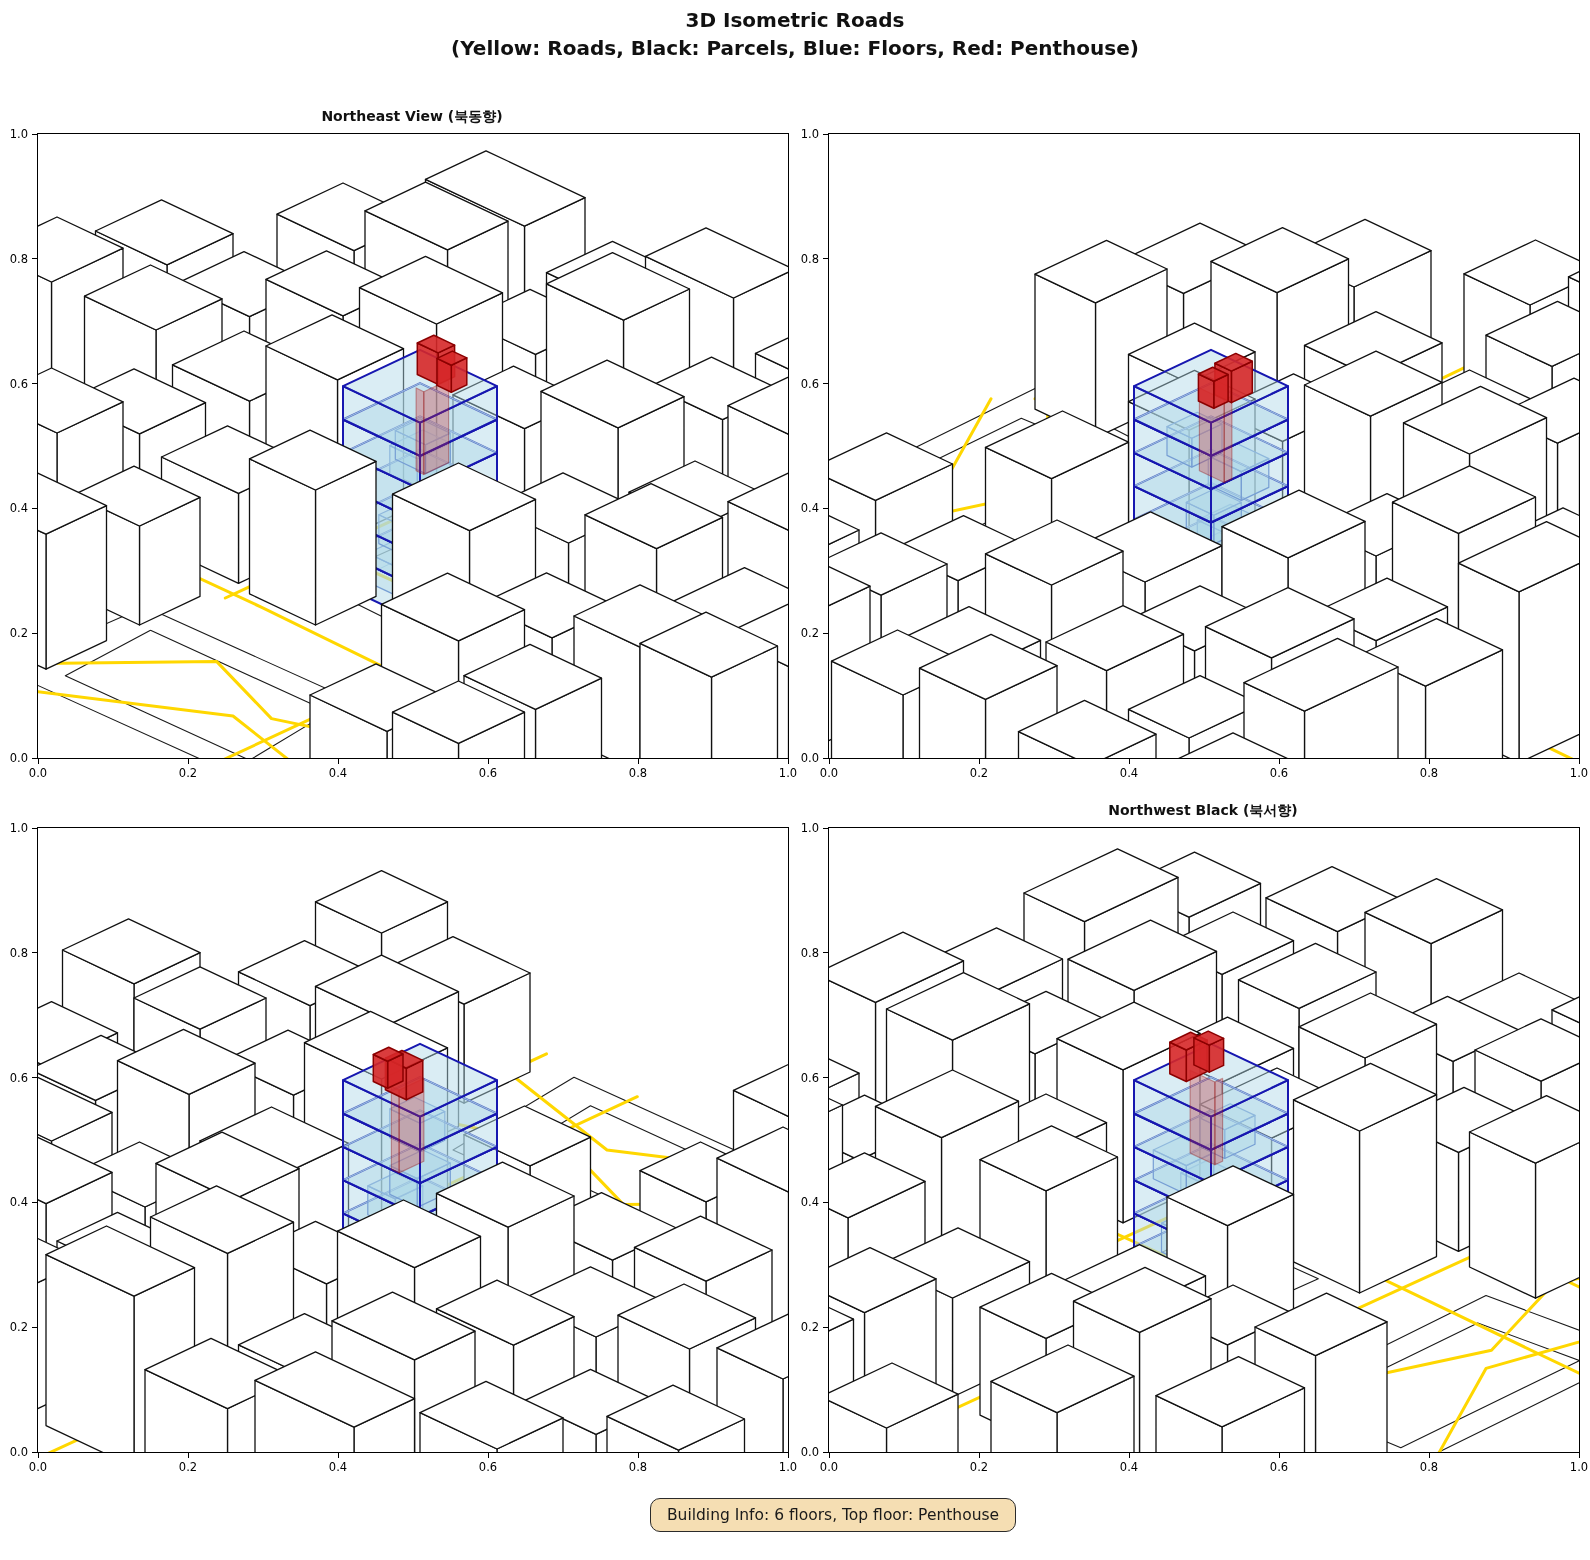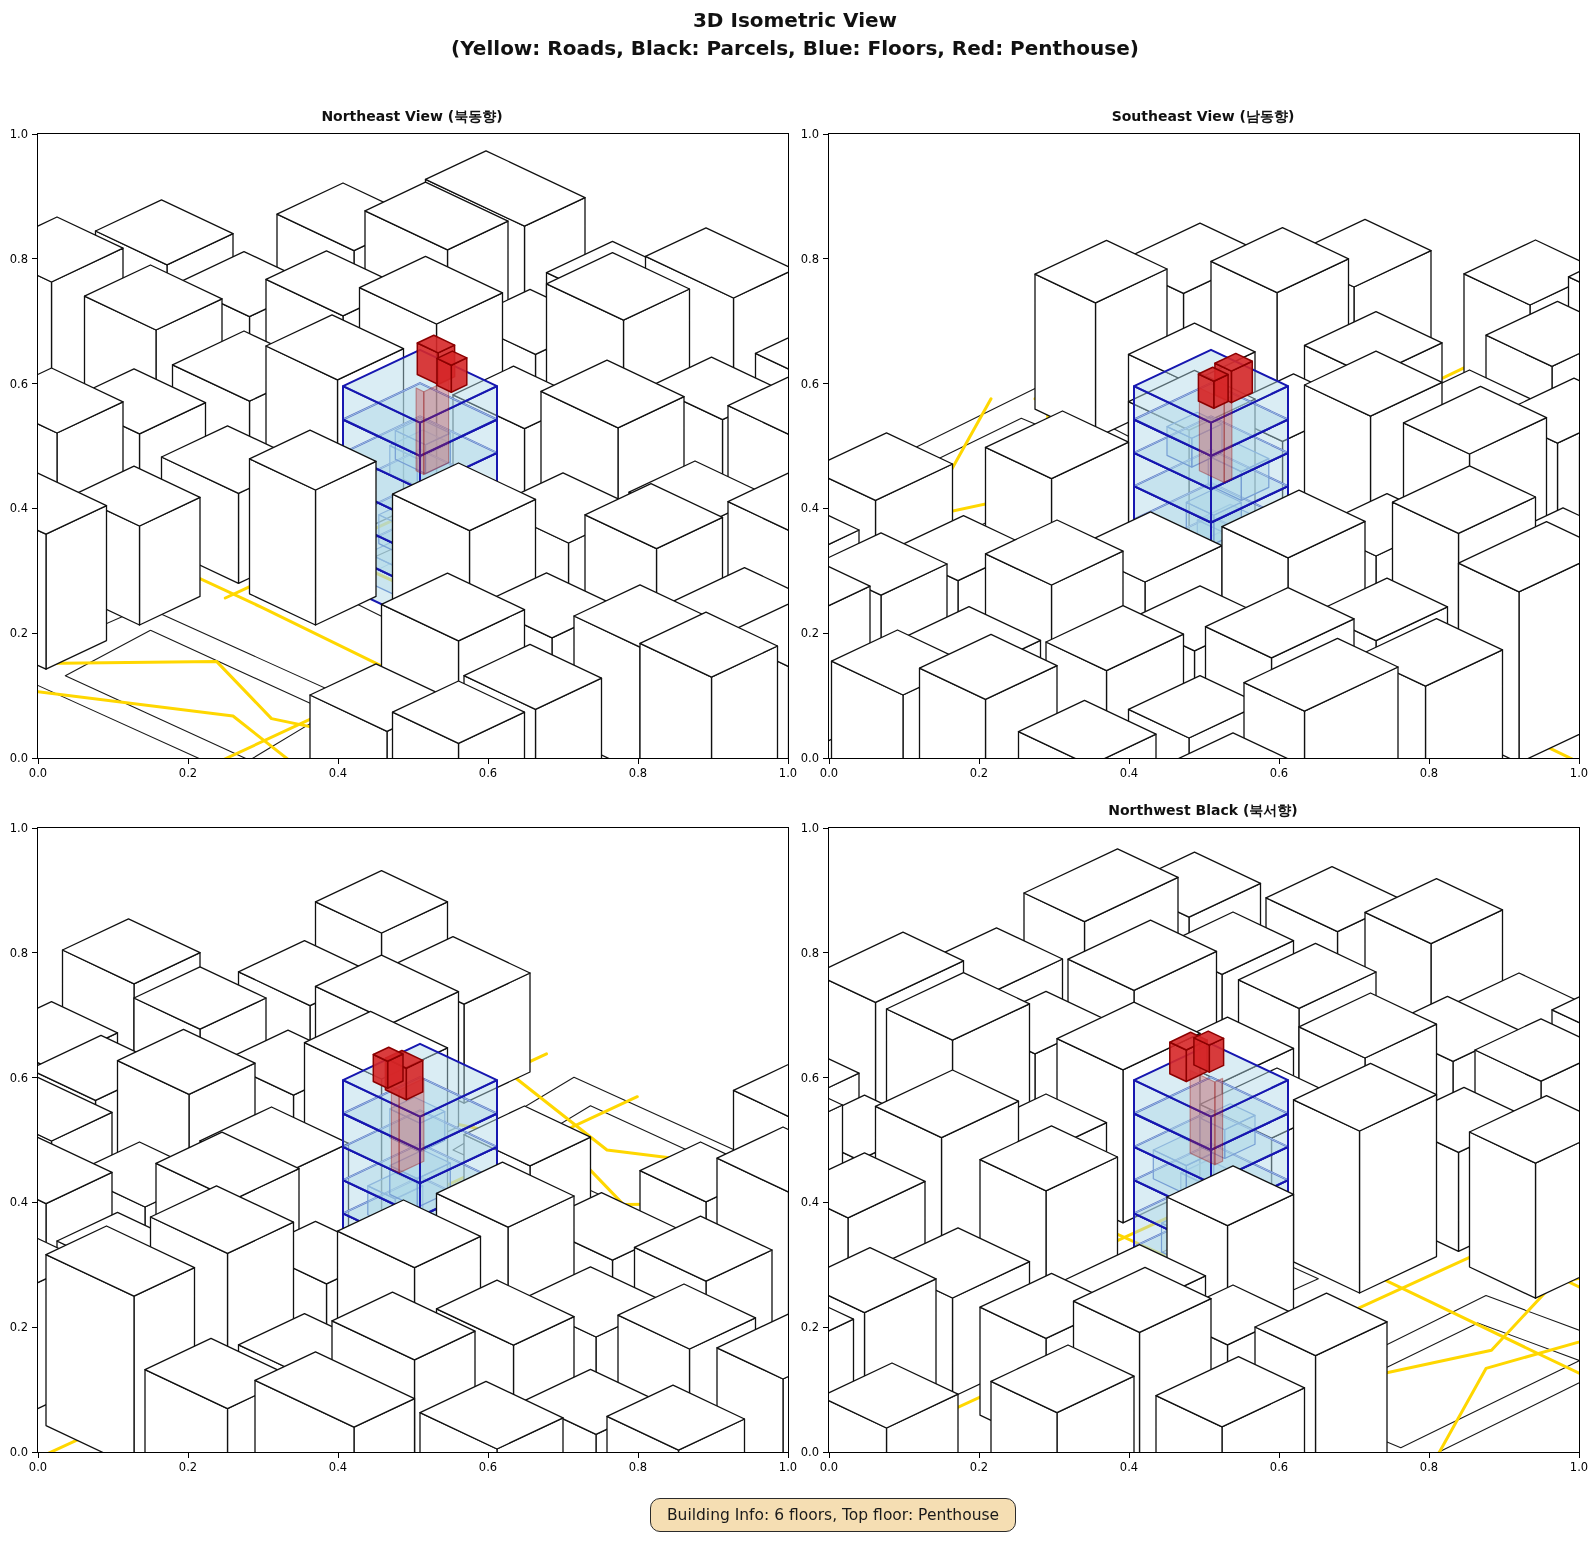--- a/index.html
+++ b/index.html
@@ -14,21 +14,21 @@
   .tick-label{position:absolute;font-size:11.5px;color:#000;white-space:nowrap;}
   .tick-label.x{transform:translateX(-50%);}
   .tick-label.y{transform:translateY(-50%);text-align:right;width:34px;}
   .tick-mark{position:absolute;background:#000;}
   .info-wrap{position:absolute;left:0;top:1498px;width:1590px;text-align:center;padding-left:38px;}
   .info-badge{display:inline-block;background:#F5DEB3;border:1.5px solid #2b2b2b;border-radius:10px;padding:7px 16px;font-size:15.5px;color:#1a1a1a;}
 </style>
 </head>
 <body>
 
-<div class="fig-title line1">3D Isometric View</div>
+<div class="fig-title line1">3D Isometric Roads</div>
 <div class="fig-title line2">(Yellow: Roads, Black: Parcels, Blue: Floors, Red: Penthouse)</div>
 
 <div class="subplot" style="left:37px;top:133px;">
   <div class="sp-title">Northeast View (북동향)</div>
   <div class="plotbox">
       <svg width="750" height="624" viewBox="0 0 750 624" style="overflow: hidden;">
         <polyline points="107.0,472.8 349.0,582.0 228.0,654.8 -36.0,535.2 107.0,472.8" fill="none" stroke="#1a1a1a" stroke-width="1.1" stroke-linejoin="round"></polyline>
         <polyline points="112.5,496.2 291.3,578.1 211.5,626.2 27.3,541.7 112.5,496.2" fill="none" stroke="#1a1a1a" stroke-width="1.1" stroke-linejoin="round"></polyline>
         <polyline points="382.0,402.6 489.3,450.7 384.8,502.7 277.5,449.4 382.0,402.6" fill="none" stroke="#1a1a1a" stroke-width="1.1" stroke-linejoin="round"></polyline>
         <polyline points="379.3,188.1 563.5,272.6 481.0,314.2 299.5,225.8 379.3,188.1" fill="none" stroke="#1a1a1a" stroke-width="1.1" stroke-linejoin="round"></polyline>
@@ -265,21 +265,20 @@
       <div class="tick-mark" style="left: -6px; top: 249.1px; width: 5px; height: 1px;"></div>
       <div class="tick-label y" style="left: -44px; top: 249.6px;">0.6</div>
       <div class="tick-mark" style="left: -6px; top: 124.3px; width: 5px; height: 1px;"></div>
       <div class="tick-label y" style="left: -44px; top: 124.8px;">0.8</div>
       <div class="tick-mark" style="left: -6px; top: -0.5px; width: 5px; height: 1px;"></div>
       <div class="tick-label y" style="left: -44px; top: 0px;">1.0</div>
     </div>
 </div>
 
 <div class="subplot" style="left:828px;top:133px;">
-  <div class="sp-title">Southeast View (남동향)</div>
   <div class="plotbox">
       <svg width="750" height="624" viewBox="0 0 750 624" style="overflow: hidden;">
         <polyline points="338.0,322.0 107.0,436.4 -47.0,379.2 206.0,254.4 338.0,322.0" fill="none" stroke="#1a1a1a" stroke-width="1.1" stroke-linejoin="round"></polyline>
         <polyline points="288.5,324.6 115.3,409.1 13.5,371.4 192.3,284.3 288.5,324.6" fill="none" stroke="#1a1a1a" stroke-width="1.1" stroke-linejoin="round"></polyline>
         <polyline points="486.5,452.0 384.8,502.7 274.8,453.3 387.5,402.6 486.5,452.0" fill="none" stroke="#1a1a1a" stroke-width="1.1" stroke-linejoin="round"></polyline>
         <polyline points="940.2,450.7 761.5,537.8 673.5,498.8 860.5,413.0 940.2,450.7" fill="none" stroke="#1a1a1a" stroke-width="1.1" stroke-linejoin="round"></polyline>
         <polyline points="951.3,357.1 734.0,462.4 508.5,563.8 237.9,695.9" fill="none" stroke="#FFD700" stroke-width="3" stroke-linejoin="round" stroke-linecap="round"></polyline>
         <polyline points="855.0,311.6 610.3,429.9 386.4,532.1 142.8,650.9" fill="none" stroke="#FFD700" stroke-width="3" stroke-linejoin="round" stroke-linecap="round"></polyline>
         <polyline points="760.4,266.9 482.1,395.3 266.5,501.4 43.8,604.1" fill="none" stroke="#FFD700" stroke-width="3" stroke-linejoin="round" stroke-linecap="round"></polyline>
         <polyline points="662.5,220.6 335.3,377.9 111.4,480.1 -51.4,559.1" fill="none" stroke="#FFD700" stroke-width="3" stroke-linejoin="round" stroke-linecap="round"></polyline>

